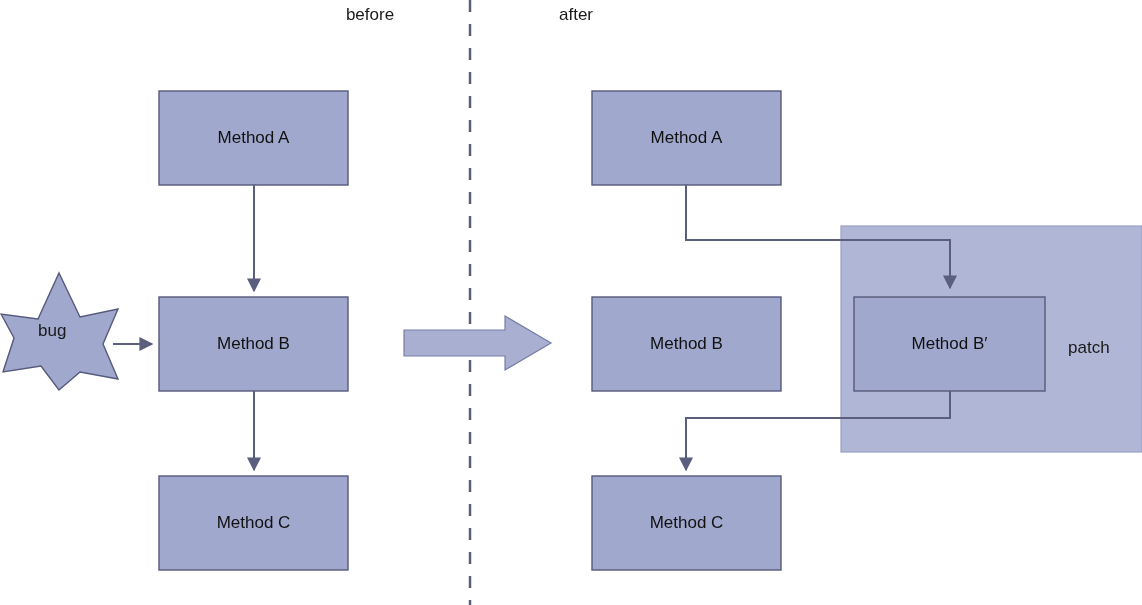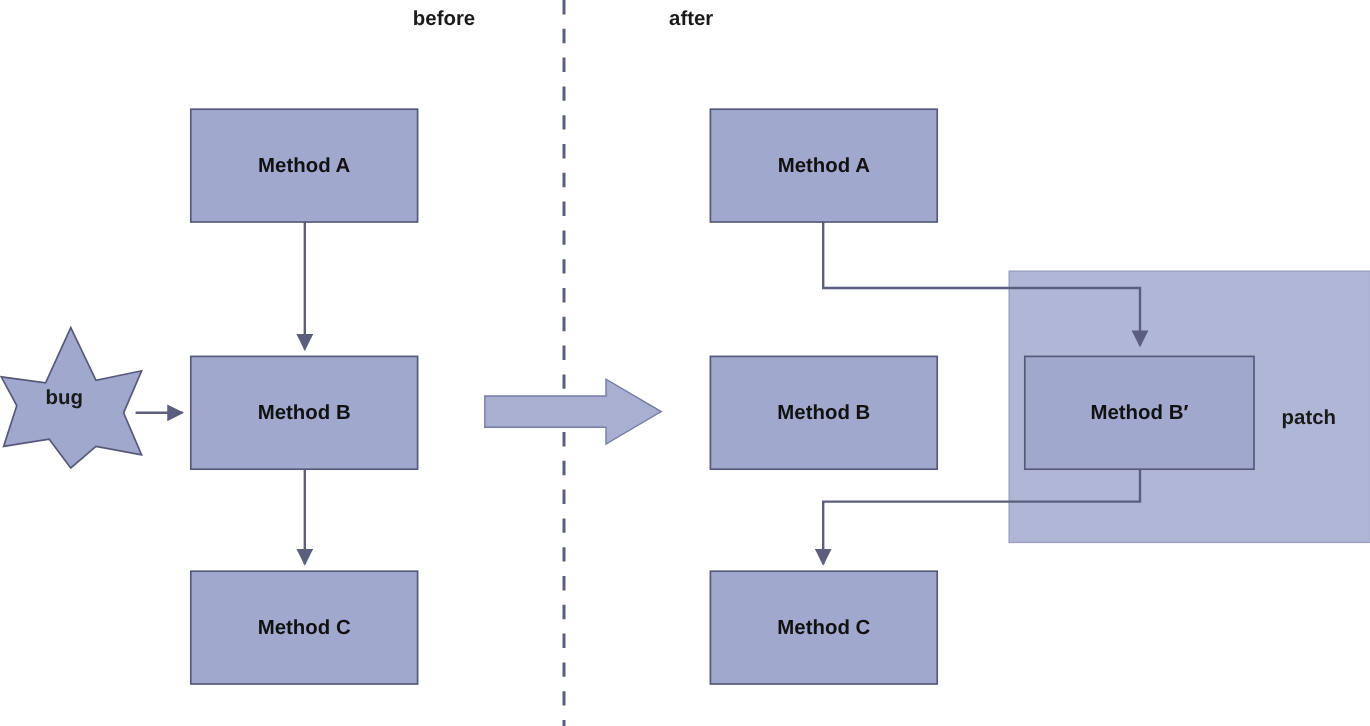--- a/index.html
+++ b/index.html
@@ -9,21 +9,20 @@
   }
   body {
     font-family: "Liberation Sans", sans-serif;
   }
   #canvas {
     position: relative;
     width: 1142px;
     height: 605px;
     background: #ffffff;
     overflow: hidden;
-    font-weight: bold;
   }
   #canvas svg {
     position: absolute;
     top: 0;
     left: 0;
     width: 1142px;
     height: 605px;
   }
   .dgm-label {
     font-family: "Liberation Sans", sans-serif;

